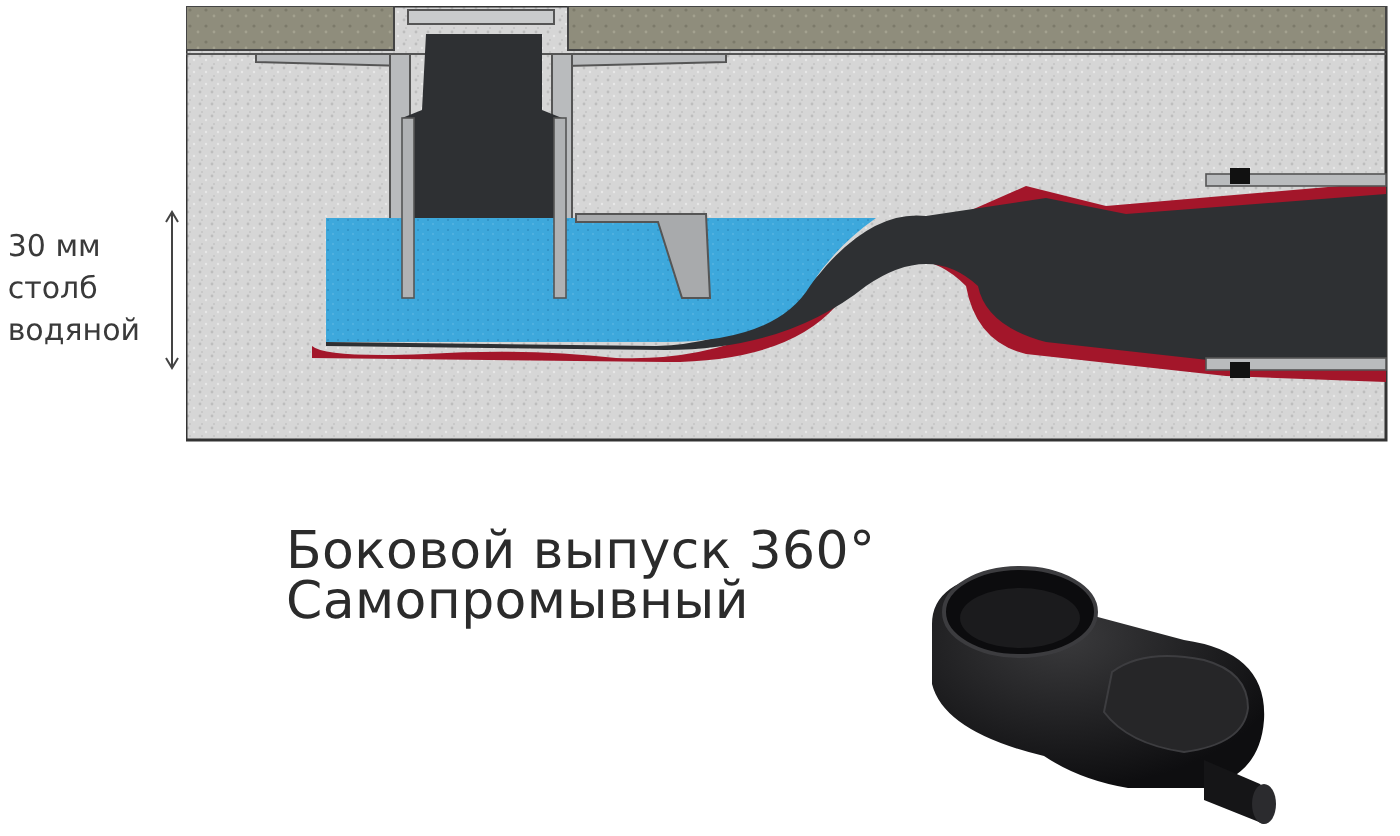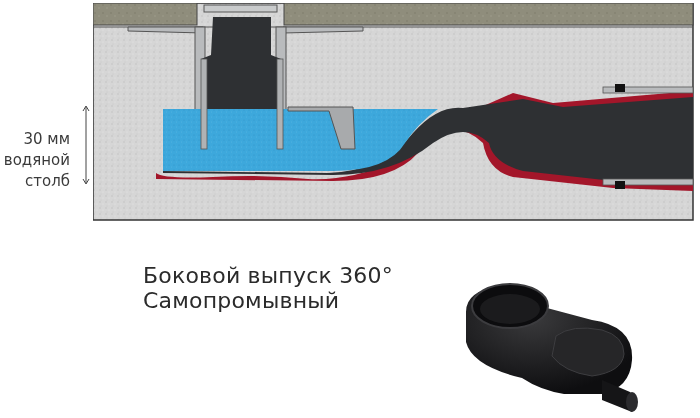--- a/index.html
+++ b/index.html
@@ -1,23 +1,23 @@
 <!DOCTYPE html>
 <html><head>
 <meta charset="utf-8">
 <style>
   html,body{margin:0;padding:0;background:#ffffff;}
   body{width:700px;height:418px;position:relative;overflow:hidden;font-family:"DejaVu Sans","Liberation Sans",sans-serif;color:#2a2a2a;}
   .diagram{position:absolute;left:93px;top:3px;width:601px;height:218px;}
   .diagram svg{display:block;}
   .dim{position:absolute;left:0;top:105px;width:90px;height:80px;}
-  .dim-text{position:absolute;right:20px;top:24px;text-align:right;font-size:15px;line-height:21px;color:#3a3a3a;}
+  .dim-text{position:absolute;right:20px;top:8px;font-size:15px;line-height:21px;color:#3a3a3a;}
   .dim-text div{white-space:nowrap;}
   .dim-arrow{position:absolute;left:82px;top:0;width:8px;height:80px;}
-  .features{position:absolute;left:143px;top:264px;font-size:22px;line-height:24.6px;color:#2b2b2b;letter-spacing:0.2px;}
+  .features{position:absolute;left:143px;top:264px;font-size:26px;line-height:24.6px;color:#2b2b2b;letter-spacing:0.2px;}
   .features div{white-space:nowrap;}
   .product{position:absolute;left:452px;top:272px;width:190px;height:146px;}
 </style>
 </head>
 <body>
 
 <div class="diagram">
   <svg width="601" height="218" viewBox="0 0 601 218">
     <defs>
       <pattern id="concrete" width="6" height="6" patternUnits="userSpaceOnUse">
@@ -69,22 +69,22 @@
     <rect x="510" y="84" width="90" height="6" fill="#b9bbbd" stroke="#555" stroke-width="0.8"></rect>
     <rect x="510" y="176" width="90" height="6" fill="#b9bbbd" stroke="#555" stroke-width="0.8"></rect>
     <rect x="522" y="81" width="10" height="8" fill="#111"></rect>
     <rect x="522" y="178" width="10" height="8" fill="#111"></rect>
   </svg>
 </div>
 
 <div class="dim">
   <div class="dim-text">
     <div>30 мм</div>
+    <div>столб</div>
     <div>водяной</div>
-    <div>столб</div>
   </div>
   <svg class="dim-arrow" viewBox="0 0 8 80">
     <line x1="4" y1="2" x2="4" y2="78" stroke="#444" stroke-width="1"></line>
     <path d="M1 6 L4 1 L7 6" fill="none" stroke="#444" stroke-width="1"></path>
     <path d="M1 74 L4 79 L7 74" fill="none" stroke="#444" stroke-width="1"></path>
   </svg>
 </div>
 
 <div class="features">
   <div>Боковой выпуск 360°</div>

